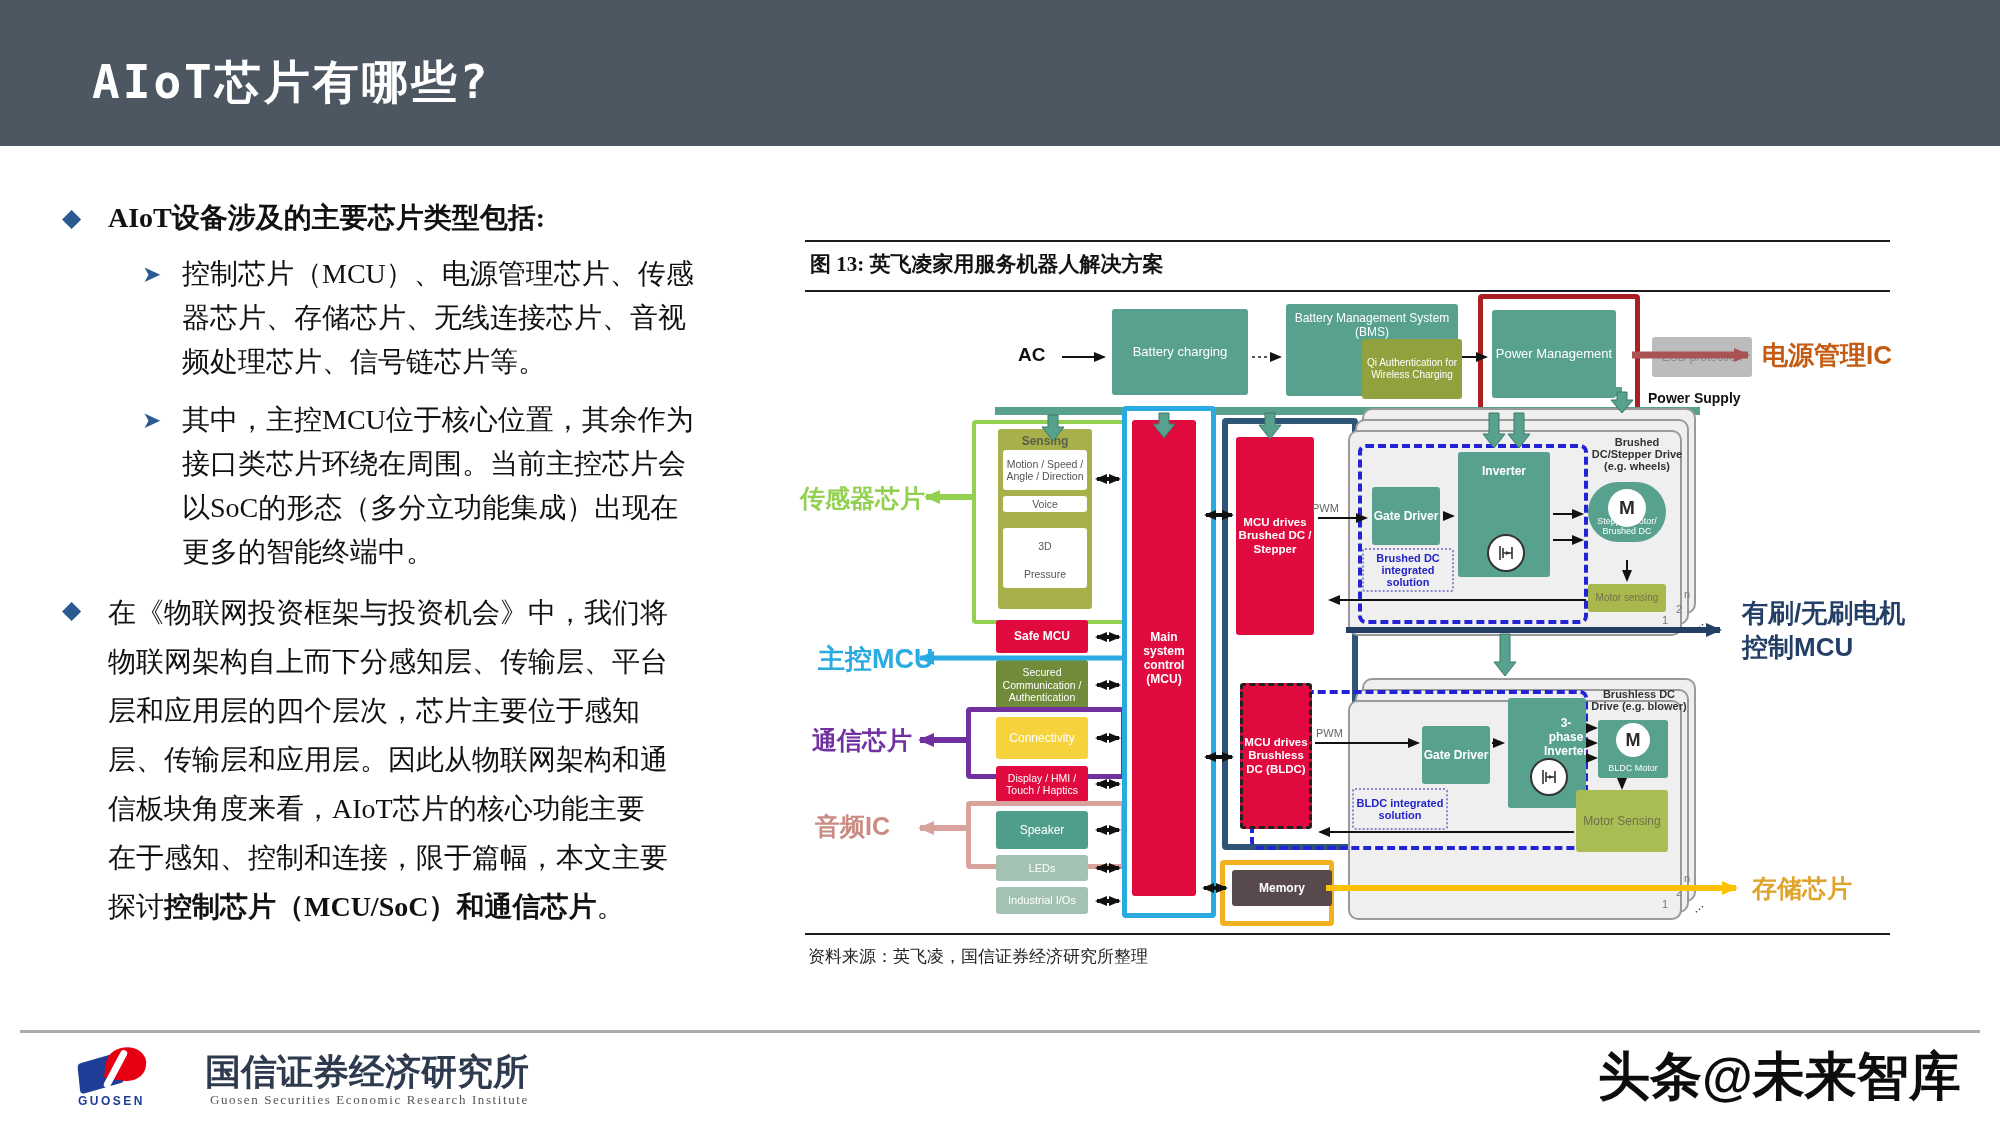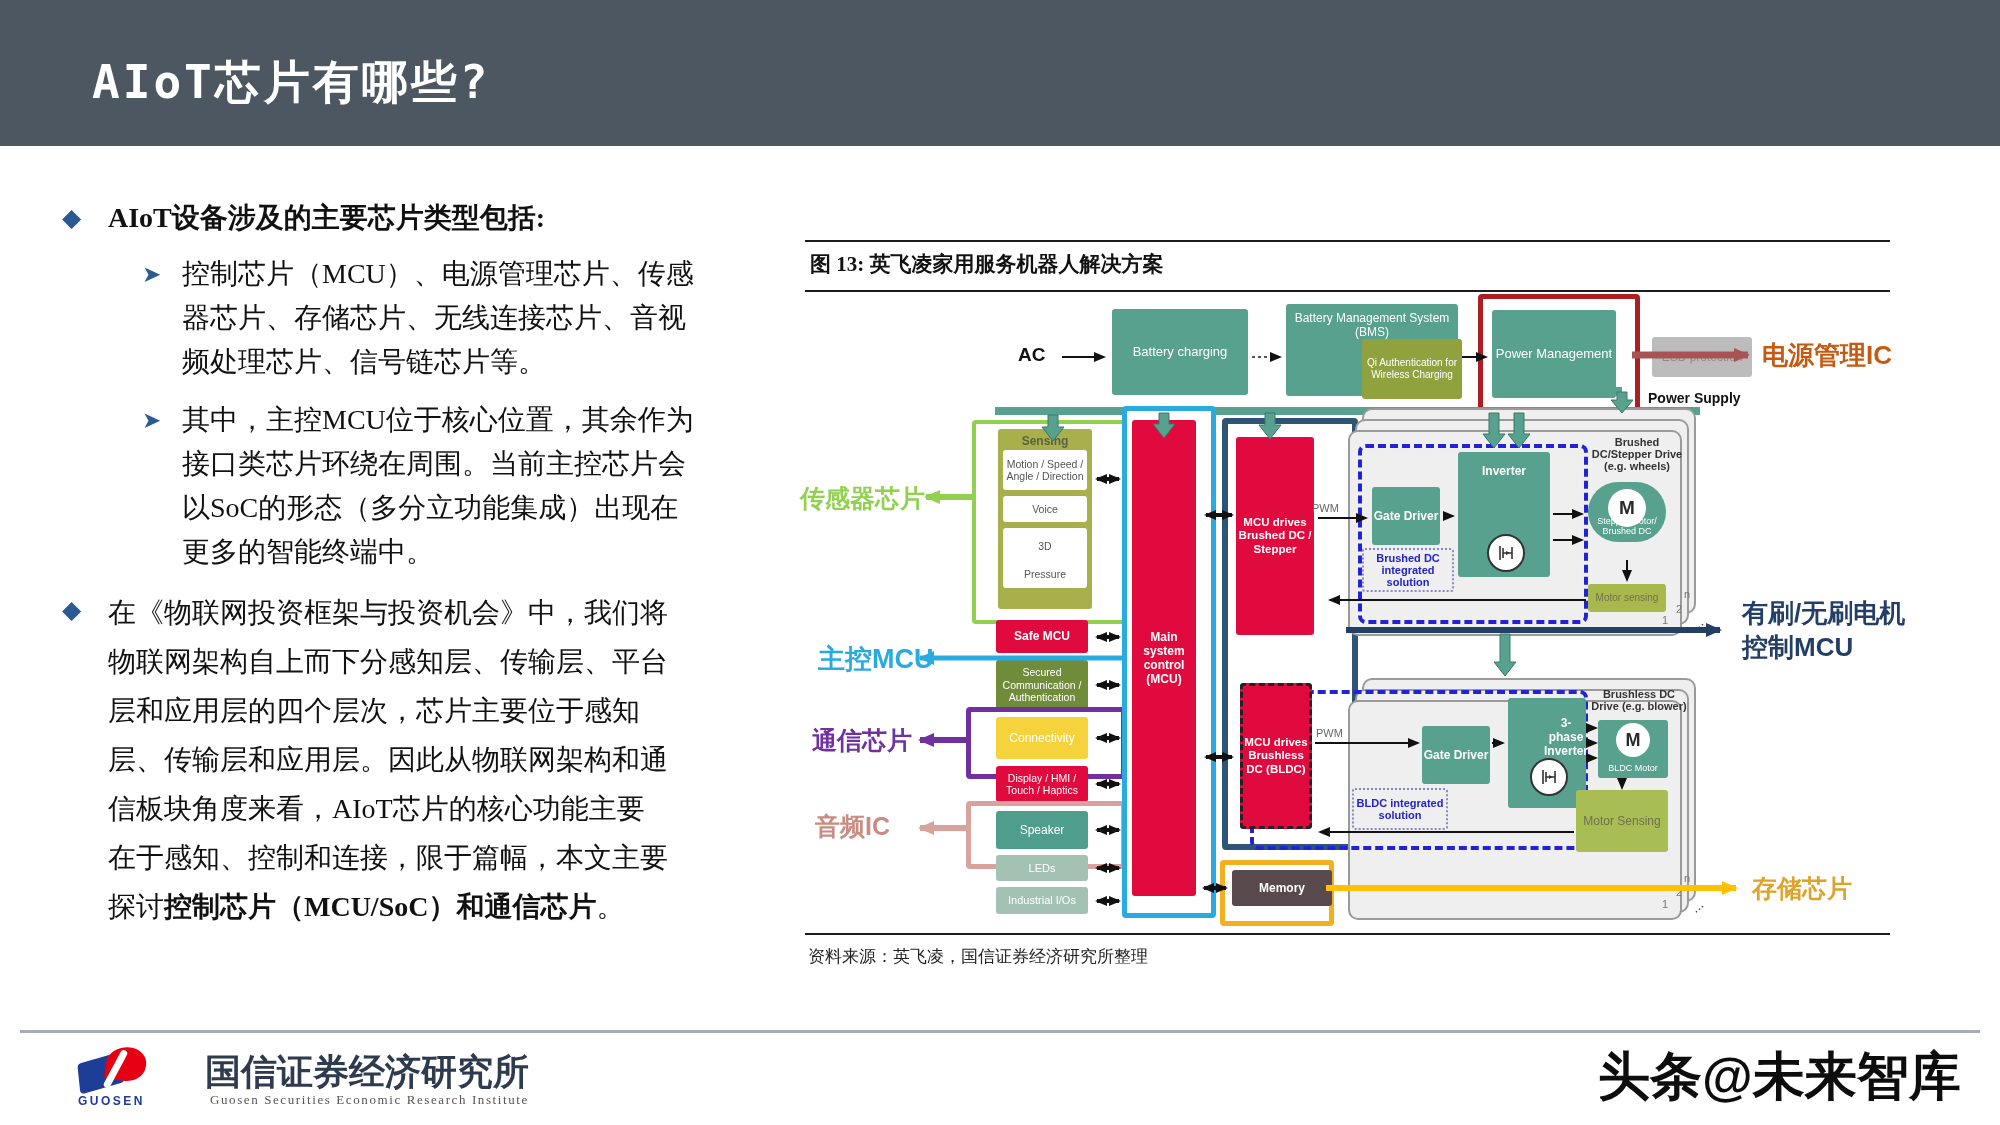--- a/index.html
+++ b/index.html
@@ -89,21 +89,21 @@
   <div class="box olive" style="left:1362px;top:339px;width:100px;height:60px;font-size:10px;">Qi Authentication for Wireless Charging</div>
   <div class="outline" style="left:1478px;top:294px;width:152px;height:118px;border:5px solid #ab1f24;"></div>
   <div class="box teal" style="left:1492px;top:310px;width:124px;height:88px;font-size:13px;">Power Management</div>
   <div class="box" style="left:1652px;top:337px;width:100px;height:40px;background:#bcbcbc;color:#8d8d8d;font-size:12px;">ESD protection</div>
   <div class="lbl" style="left:1648px;top:390px;font-size:14px;color:#111;">Power Supply</div>
   <div class="abs" style="left:995px;top:407px;width:705px;height:8px;background:#58a18e;"></div>
 
   <div class="outline" style="left:972px;top:420px;width:146px;height:196px;border:4px solid #92d050;background:#fff;"></div>
   <div class="box" style="left:998px;top:429px;width:94px;height:180px;background:#a7b04b;align-items:flex-start;font-size:12px;color:#5d6048;font-weight:bold;padding-top:5px;box-sizing:border-box;">Sensing</div>
   <div class="box" style="left:1003px;top:450px;width:84px;height:40px;background:#fff;color:#555;font-size:10.5px;">Motion / Speed / Angle / Direction</div>
-  <div class="box" style="left:1003px;top:496px;width:84px;height:26px;background:#fff;color:#555;font-size:10.5px;">Voice</div>
+  <div class="box" style="left:1003px;top:496px;width:84px;height:16px;background:#fff;color:#555;font-size:10.5px;">Voice</div>
   <div class="box" style="left:1003px;top:528px;width:84px;height:36px;background:#fff;color:#555;font-size:10.5px;">3D</div>
   <div class="box" style="left:1003px;top:560px;width:84px;height:28px;background:#fff;color:#555;font-size:10.5px;">Pressure</div>
 
   <div class="box crimson" style="left:996px;top:620px;width:92px;height:33px;font-size:12px;font-weight:bold;">Safe MCU</div>
   <div class="box" style="left:996px;top:660px;width:92px;height:50px;background:#708c3a;font-size:10.5px;">Secured Communication / Authentication</div>
   <div class="outline" style="left:966px;top:707px;width:150px;height:62px;border:5px solid #7030a0;"></div>
   <div class="box" style="left:996px;top:717px;width:92px;height:42px;background:#f6d33c;font-size:12px;">Connectivity</div>
   <div class="box crimson" style="left:996px;top:766px;width:92px;height:36px;font-size:10.5px;">Display / HMI / Touch / Haptics</div>
   <div class="outline" style="left:966px;top:801px;width:150px;height:58px;border:5px solid #d8a39c;"></div>
   <div class="box" style="left:996px;top:811px;width:92px;height:38px;background:#4f9e8c;font-size:12px;">Speaker</div>

